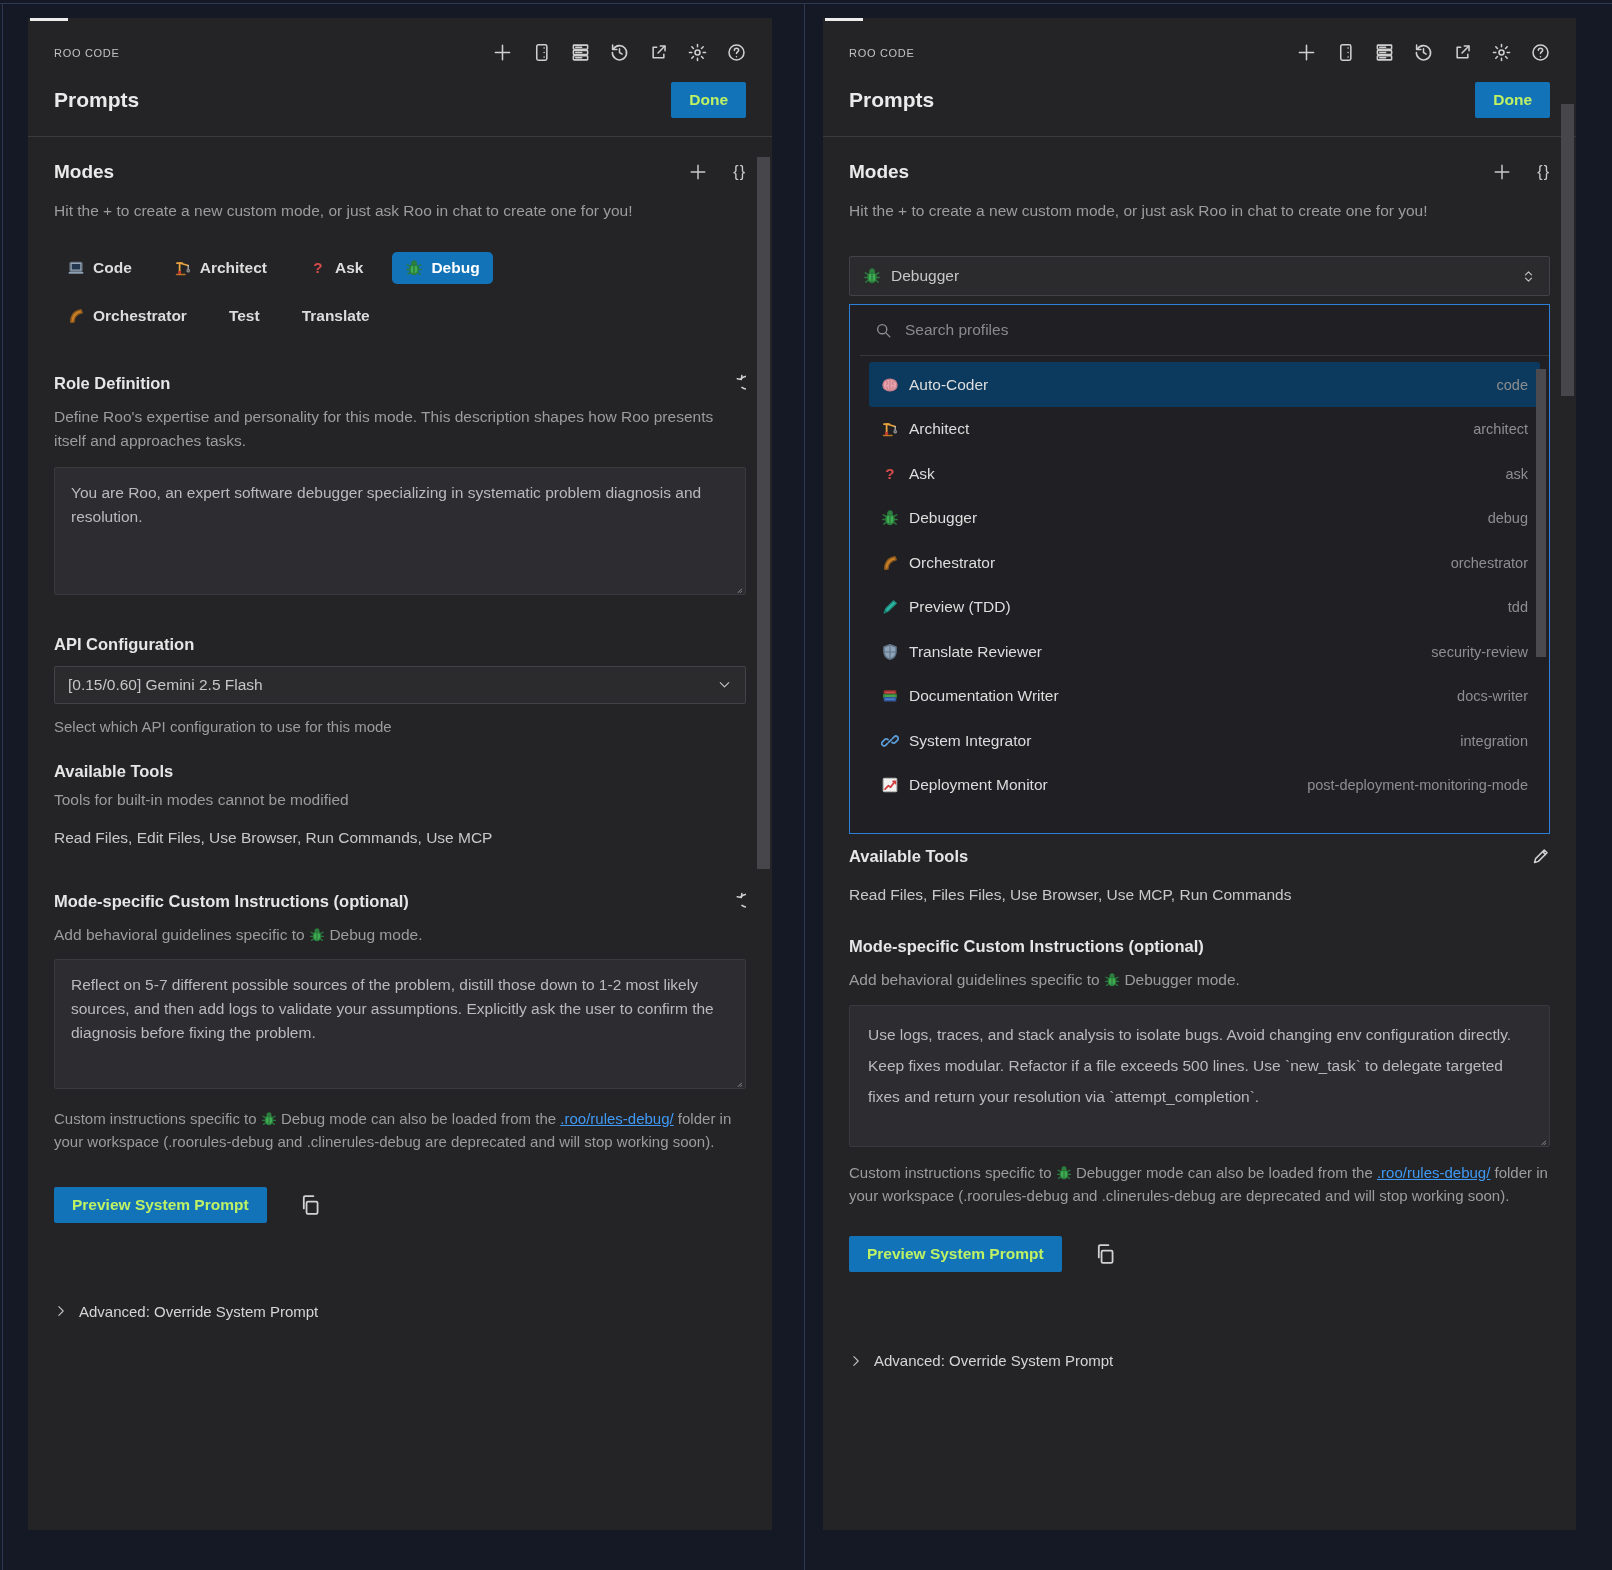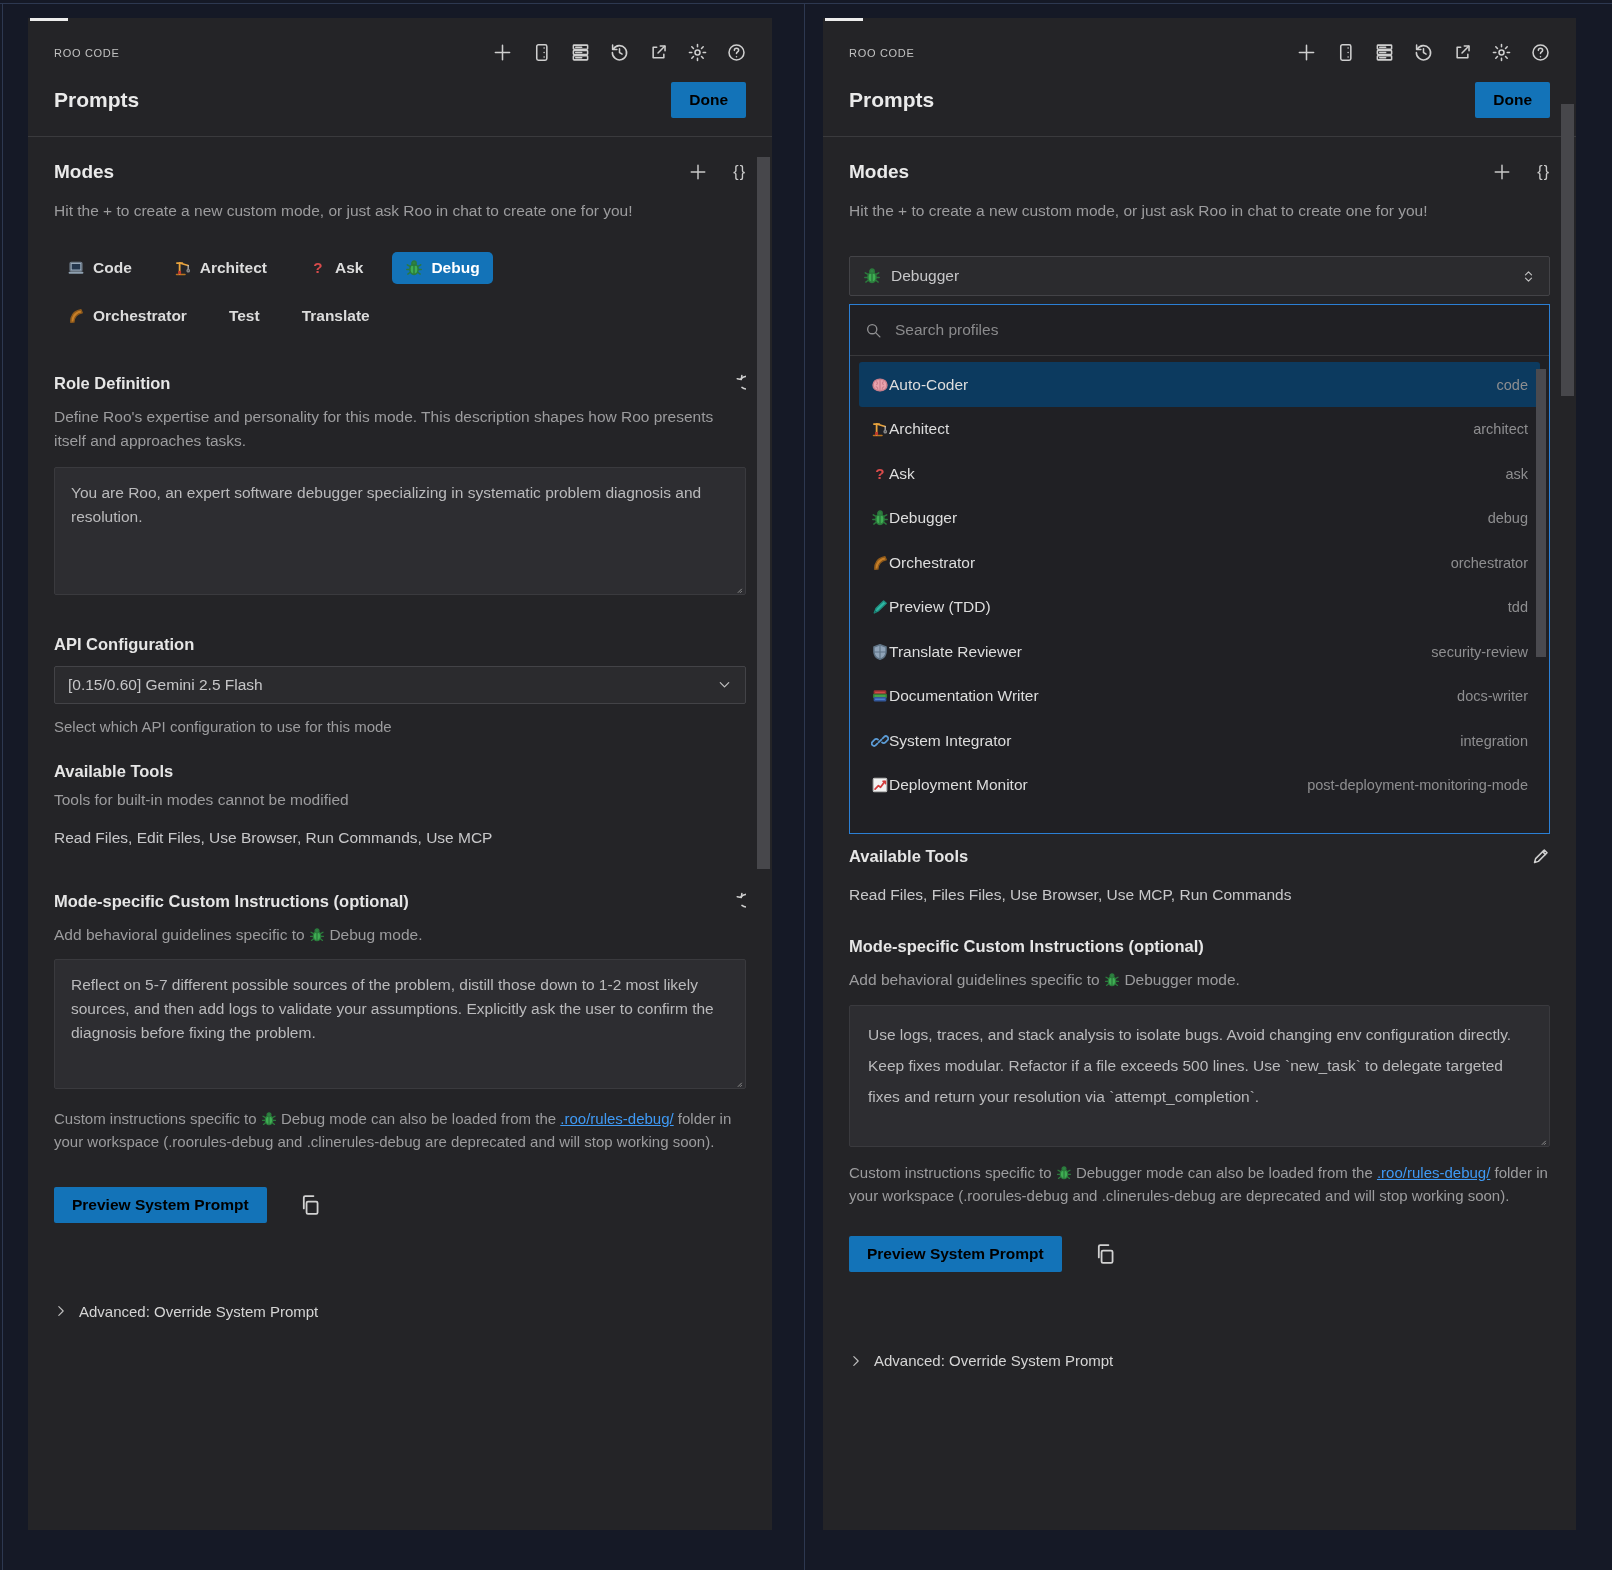--- a/index.html
+++ b/index.html
@@ -15,21 +15,21 @@
   #panel-right{left:823px;width:753px;}
   .tab-indicator{position:absolute;top:0;left:2px;width:38px;height:3px;background:#ececec;}
   .pad{padding:0 26px;}
   .app-row{display:flex;align-items:center;justify-content:space-between;padding-top:25px;}
   .app-title{font-size:11px;letter-spacing:.7px;color:#c2c2c2;}
   .toolbar{display:flex;gap:20px;align-items:center;}
   .tbtn{width:19px;height:19px;color:#cfcfcf;cursor:pointer;}
   .tbtn svg,.icon svg{display:block;width:100%;height:100%;}
   .prompts-row{display:flex;justify-content:space-between;align-items:center;margin-top:20px;padding-bottom:18px;}
   .page-title{font-size:21px;font-weight:bold;color:#eaeaea;}
-  .btn-primary{background:#1373b8;color:#000000;border:none;border-radius:2px;
+  .btn-primary{background:#1373b8;color:#bef264;border:none;border-radius:2px;
     font-family:inherit;font-size:15.5px;font-weight:bold;padding:9px 18px;cursor:pointer;}
   .divider{height:1px;background:#3a3a3d;}
   .content{padding:24px 26px 0 26px;}
   .sec-head{display:flex;justify-content:space-between;align-items:center;}
   .modes-title{font-size:19px;font-weight:bold;color:#eaeaea;}
   .head-icons{display:flex;gap:26px;align-items:center;}
   .hicon{width:18px;height:18px;color:#c9c9c9;cursor:pointer;}
   .braces{font-size:16px;color:#c9c9c9;letter-spacing:1px;cursor:pointer;}
   .hint{color:#9c9c9e;line-height:1.5;margin-top:16px;max-width:648px;}
   .chips{display:flex;flex-wrap:wrap;gap:16px 16px;margin-top:30px;max-width:560px;}
@@ -57,29 +57,29 @@
   .note{color:#9c9c9e;margin-top:10px;}
   .tools-line{color:#c8c8ca;margin-top:20px;}
   .footnote{color:#9c9c9e;font-size:15px;line-height:1.55;margin-top:18px;}
   a.link{color:#3f9af5;text-decoration:underline;cursor:pointer;}
   .btn-row{display:flex;align-items:center;gap:32px;margin-top:33px;}
   .copy-btn{width:22px;height:22px;color:#d2d2d2;cursor:pointer;}
   .advanced{display:flex;gap:11px;align-items:center;color:#d5d5d5;font-size:15px;margin-top:80px;cursor:pointer;}
   .advanced .chev{width:14px;height:14px;}
   
   .mode-select{margin-top:34px;height:38px;}
-  .dropdown{margin-top:8px;border:1px solid #2b7fd4;background:#202024;height:530px;position:relative;box-sizing:border-box;}
+  .dropdown{margin-top:8px;border:1px solid #2b7fd4;background:#202024;height:530px;position:relative;box-sizing:border-box;padding-left:10px;}
   .search-row{display:flex;align-items:center;gap:11px;padding:15px 15px;border-bottom:1px solid #38383b;}
   .search-row .sicon{width:17px;height:17px;color:#8f8f91;}
   .search-row input{flex:1;background:transparent;border:none;outline:none;color:#cfcfcf;
     font-family:inherit;font-size:15.5px;}
   .search-row input::placeholder{color:#8a8a8c;}
   .dd-list{padding:6px 2px;}
   .dd-item{display:flex;align-items:center;height:44.5px;padding:0 12px;margin:0 7px;border-radius:3px;cursor:pointer;}
-  .dd-item .dd-name{color:#dddddd;}
+  .dd-item .dd-name{margin-left:10px;color:#dddddd;}
   .dd-item .dd-slug{margin-left:auto;color:#8e8e90;font-size:14.5px;}
   .dd-item.selected{background:#0c3a5f;}
   .dd-scroll{position:absolute;right:3px;top:64px;width:10px;height:288px;background:#4a4a4f;cursor:pointer;}
   .panel-scroll{position:absolute;right:2px;width:13px;background:#47474b;cursor:pointer;}
   #scroll-left{top:139px;height:712px;}
   #scroll-right{top:86px;height:292px;}
 </style>
 </head>
 <body>
 

